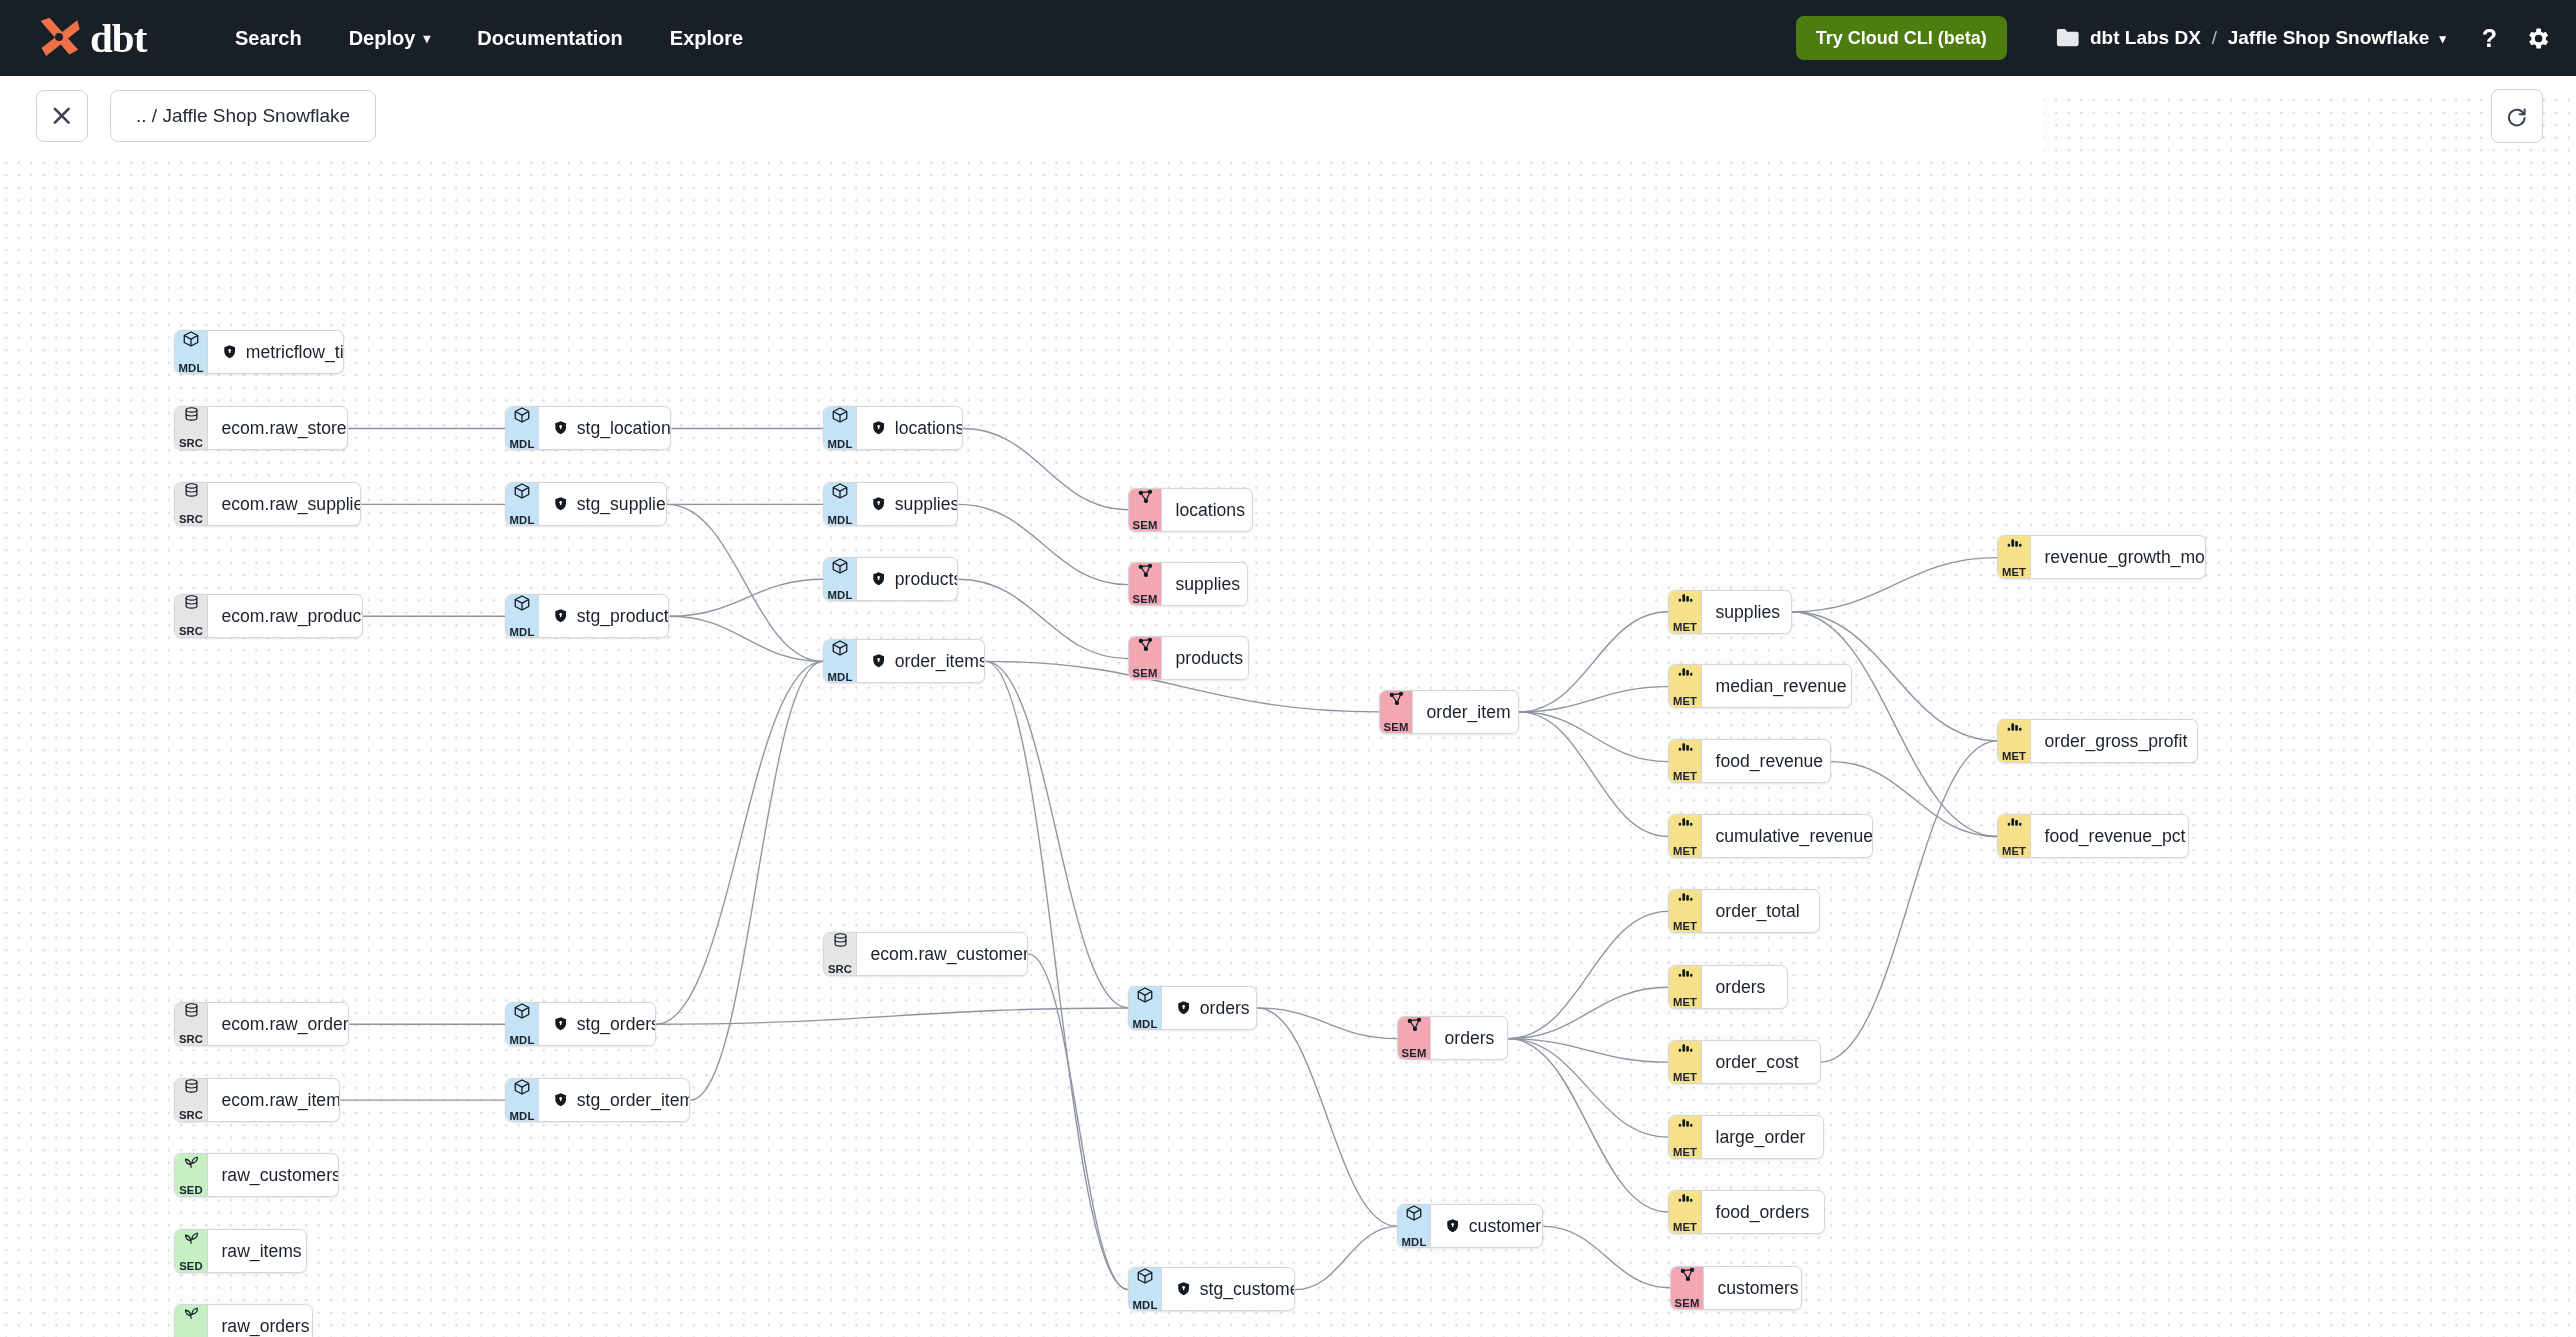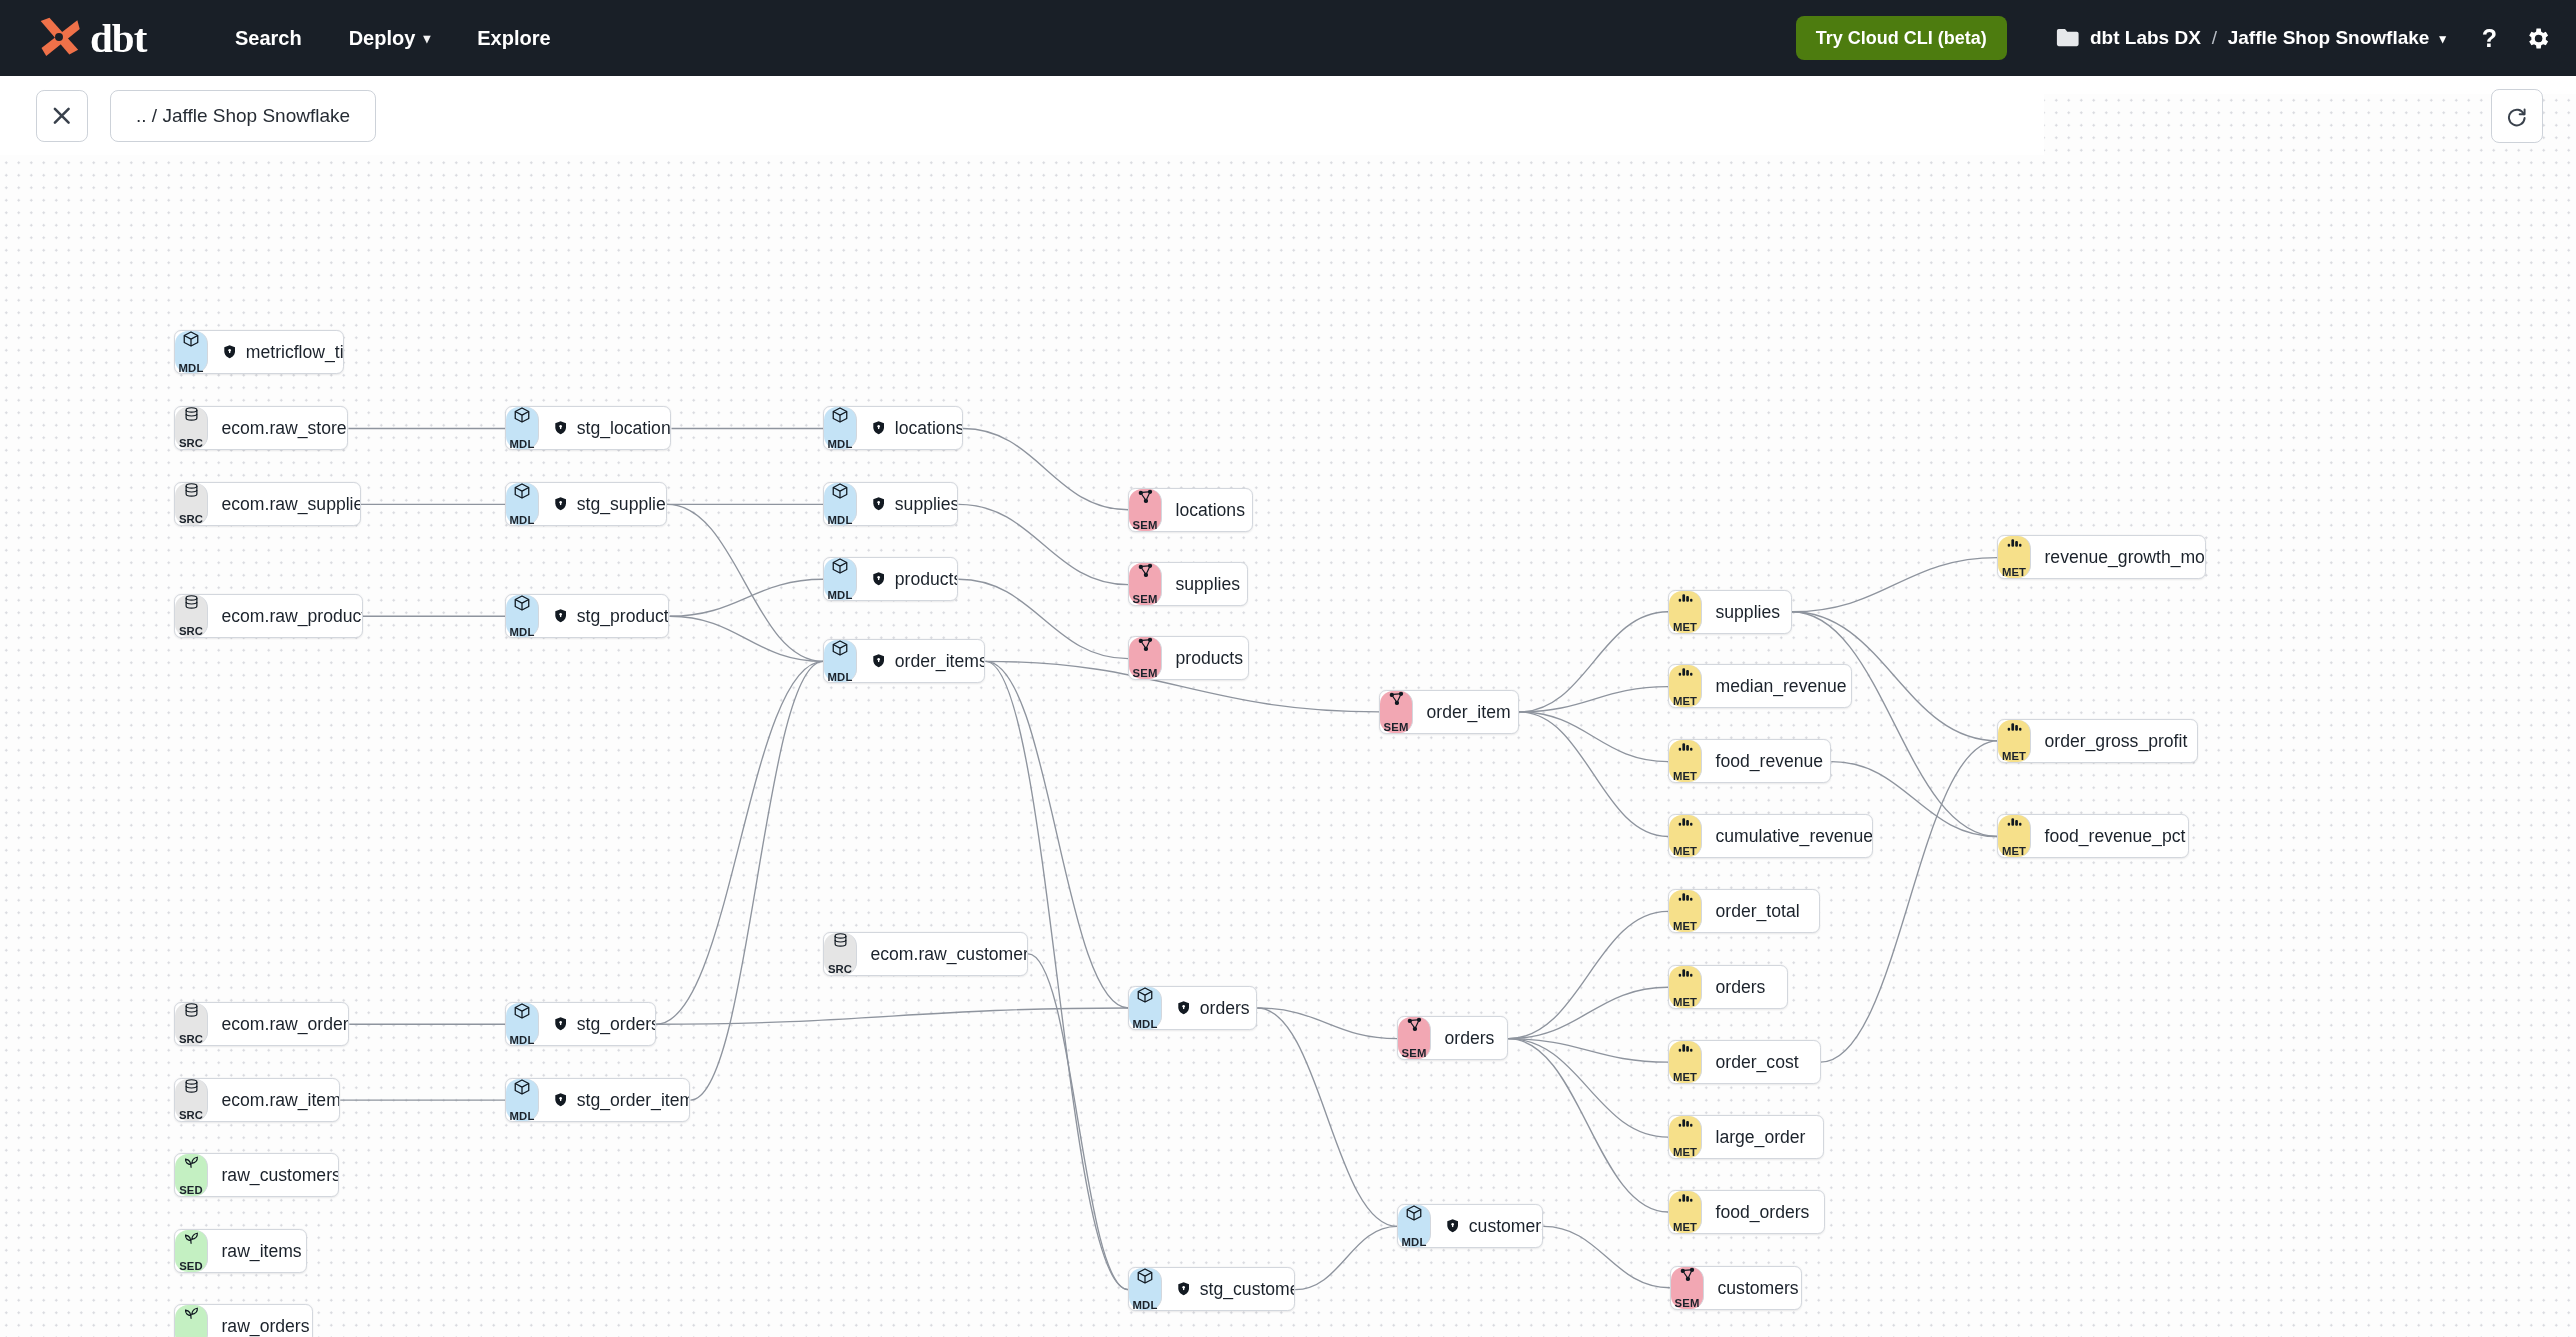--- a/index.html
+++ b/index.html
@@ -86,21 +86,20 @@
     position:absolute; height: 44px; display:flex; align-items:stretch;
     border-radius: 7.2px; background:#fff;
     border: 0.9px solid #d3d7dd;
     box-shadow: 0 0.9px 1.8px rgba(20,25,35,.09);
     cursor: pointer; overflow:hidden;
   }
   .badge {
     width: 33px; flex: 0 0 33px; display:flex; flex-direction:column;
     align-items:center; justify-content:center; gap:15px;
     border-right: 0.9px solid #d3d7dd;
-    border-radius: 13px;
   }
   .badge .bico { height: 18px; display:flex; align-items:flex-end; }
   .badge .btxt { font-size: 11.3px; font-weight: 600; color:#1b222b; letter-spacing:0.1px; line-height:1; }
   .b-MDL { background: #C4E3F6; }
   .b-SRC { background: #e5e5e5; }
   .b-SEM { background: #F2A7B3; }
   .b-MET { background: #F6E08A; }
   .b-SED { background: #C4F0C2; }
   .nlabel {
     display:flex; align-items:center; padding: 0 15.3px 0 13.5px;
@@ -121,20 +120,23 @@
     <span class="logo-word">dbt</span>
   </div>
 
   <div id="navlinks">
     <div class="navlink">
       <span>Search</span>
     </div>
     <div class="navlink">
       <span>Deploy</span>
       <span class="chev">▾</span>
+    </div>
+    <div class="navlink">
+      <span>Documentation</span>
     </div>
     <div class="navlink">
       <span>Explore</span>
     </div>
   </div>
 
   <div id="nav-right">
     <button id="cloudcli">Try Cloud CLI (beta)</button>
     <div id="breadcrumb-nav">
       <span class="folder-ic">

